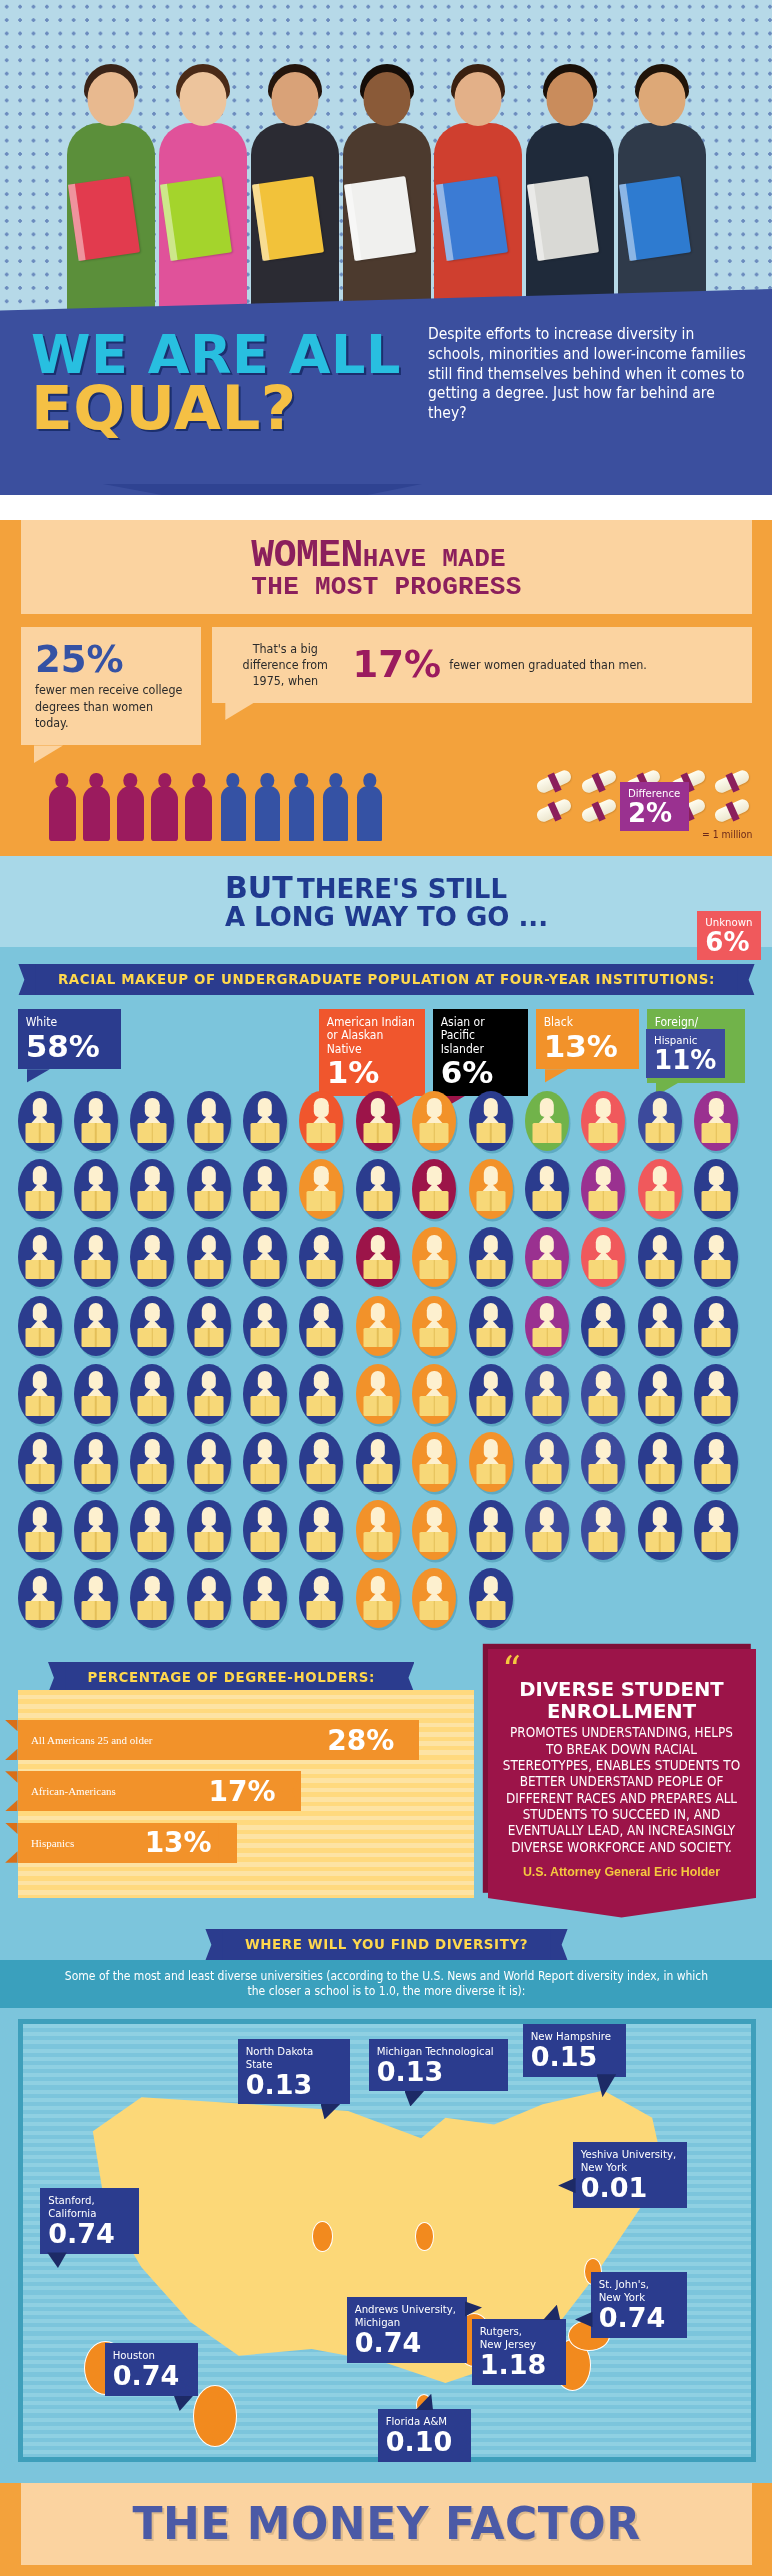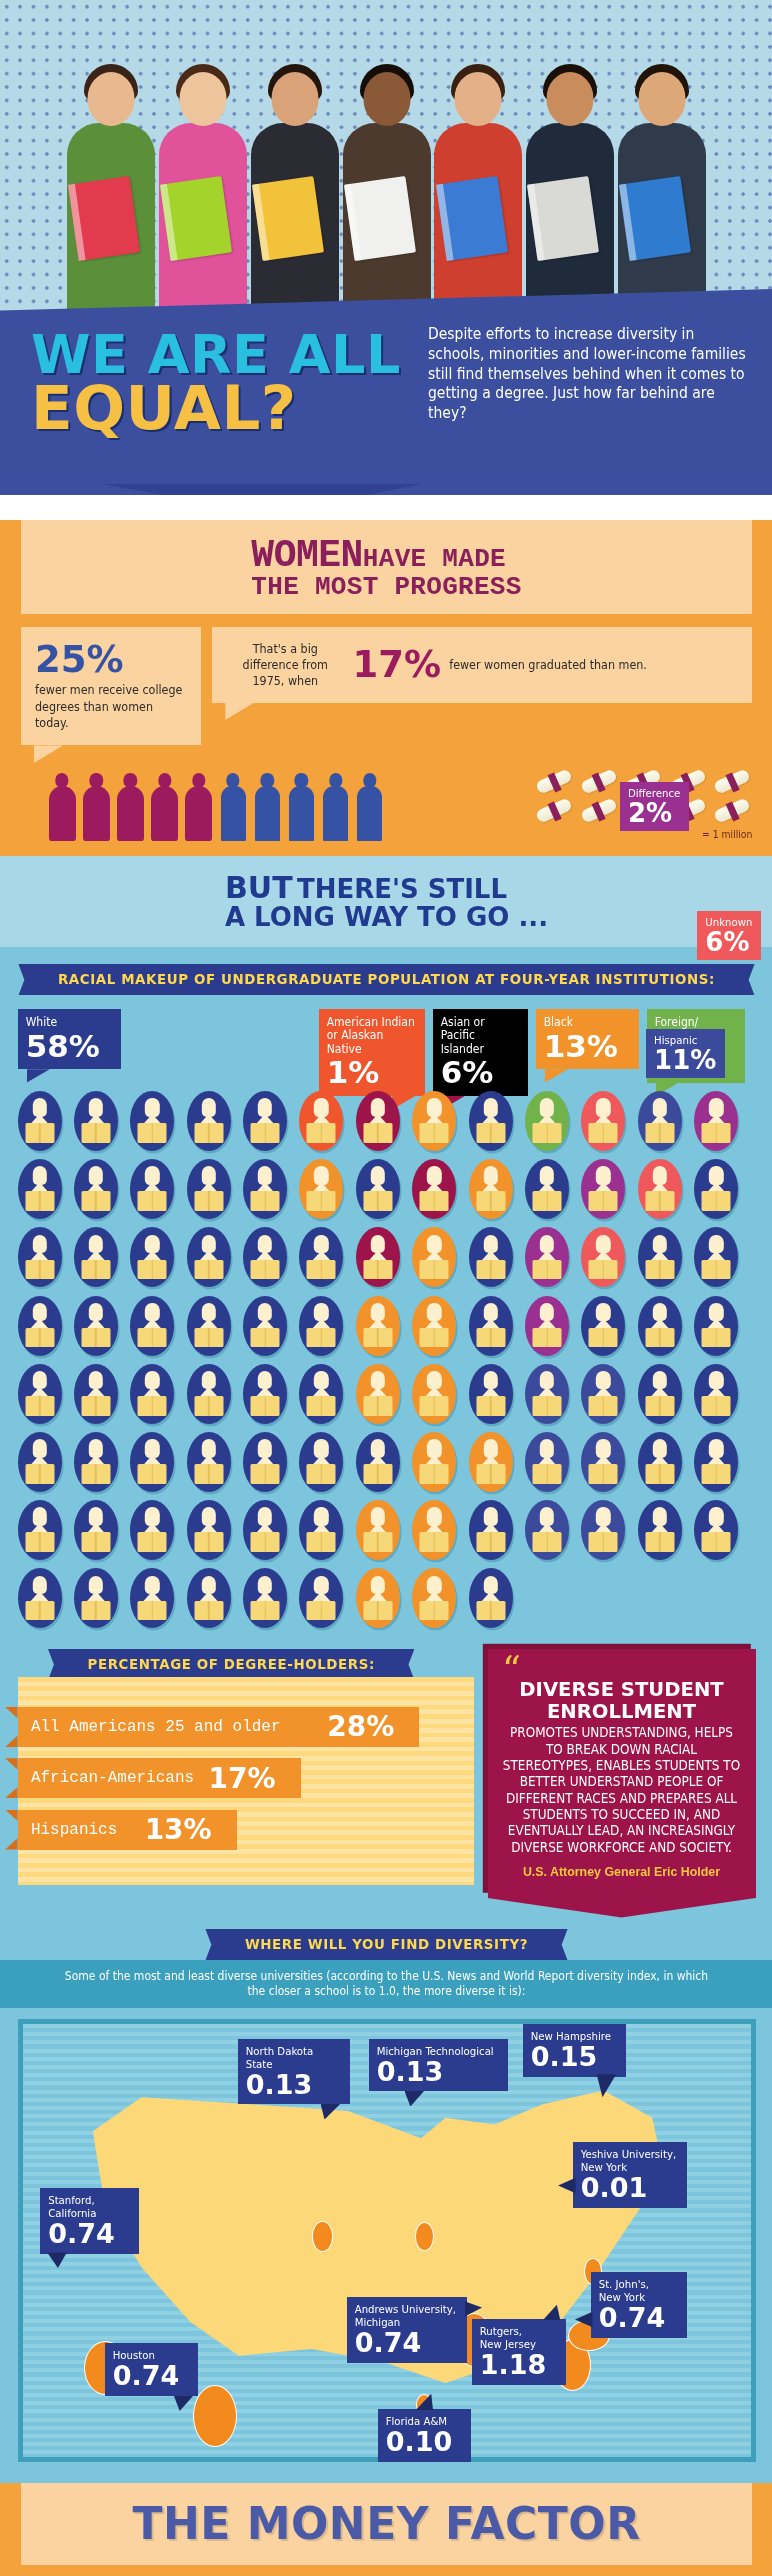--- a/index.html
+++ b/index.html
@@ -141,28 +141,28 @@
               background:#fdf0cf; clip-path: polygon(50% 0, 100% 100%, 0 100%); }
   .gp .book { position:absolute; left:50%; transform:translateX(-50%); bottom:8.2px; width:29px;height:19.6px;
               background:#f7d878; border-radius:1.5px; }
   .gp .book:after{content:"";position:absolute;left:50%;top:0;width:1.5px;height:100%;background:#e4bf58;transform:translateX(-50%);}
 
   .callout { position:absolute; color:#fff; padding:5.2px 8.2px; }
   .callout .c-lbl { font-size:11.3px; font-family:"DejaVu Sans Condensed","Liberation Sans",sans-serif; }
   .callout .c-val { font-size:26px; font-weight:bold; font-family:"DejaVu Sans",sans-serif; line-height:1; }
 
   
-  .dh-wrap { display:flex; margin: 20.6px 17.5px 0 17.5px; gap: 13.4px; align-items:flex-start; }
+  .dh-wrap { display:flex; margin: 20.6px 17.5px 0 17.5px; gap: 13.4px; align-items:flex-end; }
   .dh-left { flex:1; position:relative; }
   .dh-ribbon-wrap { margin-left: 46px; }
   .dh-panel { background: repeating-linear-gradient(#ffd97e, #ffd97e 4.6px, #fde3a4 4.6px, #fde3a4 9.3px);
               margin-top:-3.1px; padding: 18.5px 0 24px 0; position:relative; }
   .dhbar { position:relative; background:#f2922a; color:#fff; height:40px; display:flex; align-items:center;
            padding-left: 13.4px; margin: 11.3px 0; }
-  .dhbar .name { font-size:16px; font-family:Liberation Mono, monospace;}
+  .dhbar .name { font-size:11px; font-family:Liberation Serif, serif;}
   .dhbar .val  { font-size:28px; font-weight:bold; font-family:"DejaVu Sans",sans-serif; margin-left:auto; margin-right:25px;}
   .dhbar .notch-t { position:absolute; left:-12.4px; top:0; width:12.4px;height:11.3px; background:#d96f18; clip-path: polygon(0 0,100% 0,100% 100%); }
   .dhbar .notch-b { position:absolute; left:-12.4px; bottom:0; width:12.4px;height:11.3px; background:#d96f18; clip-path: polygon(100% 0,100% 100%,0 100%); }
   .dhbar .fold { position:absolute; right:0; top:0; height:100%; width:18.5px; background:#f2922a;
                  clip-path: polygon(0 0, 100% 0, 55% 50%, 100% 100%, 0 100%); }
 
   .quote {
     width: 268px; background:#9c1449; color:#fff; padding: 15.5px 14.4px 18.5px 14.4px; position:relative;
     box-shadow: -5.2px -5.2px 0 #7e1039;
   }

